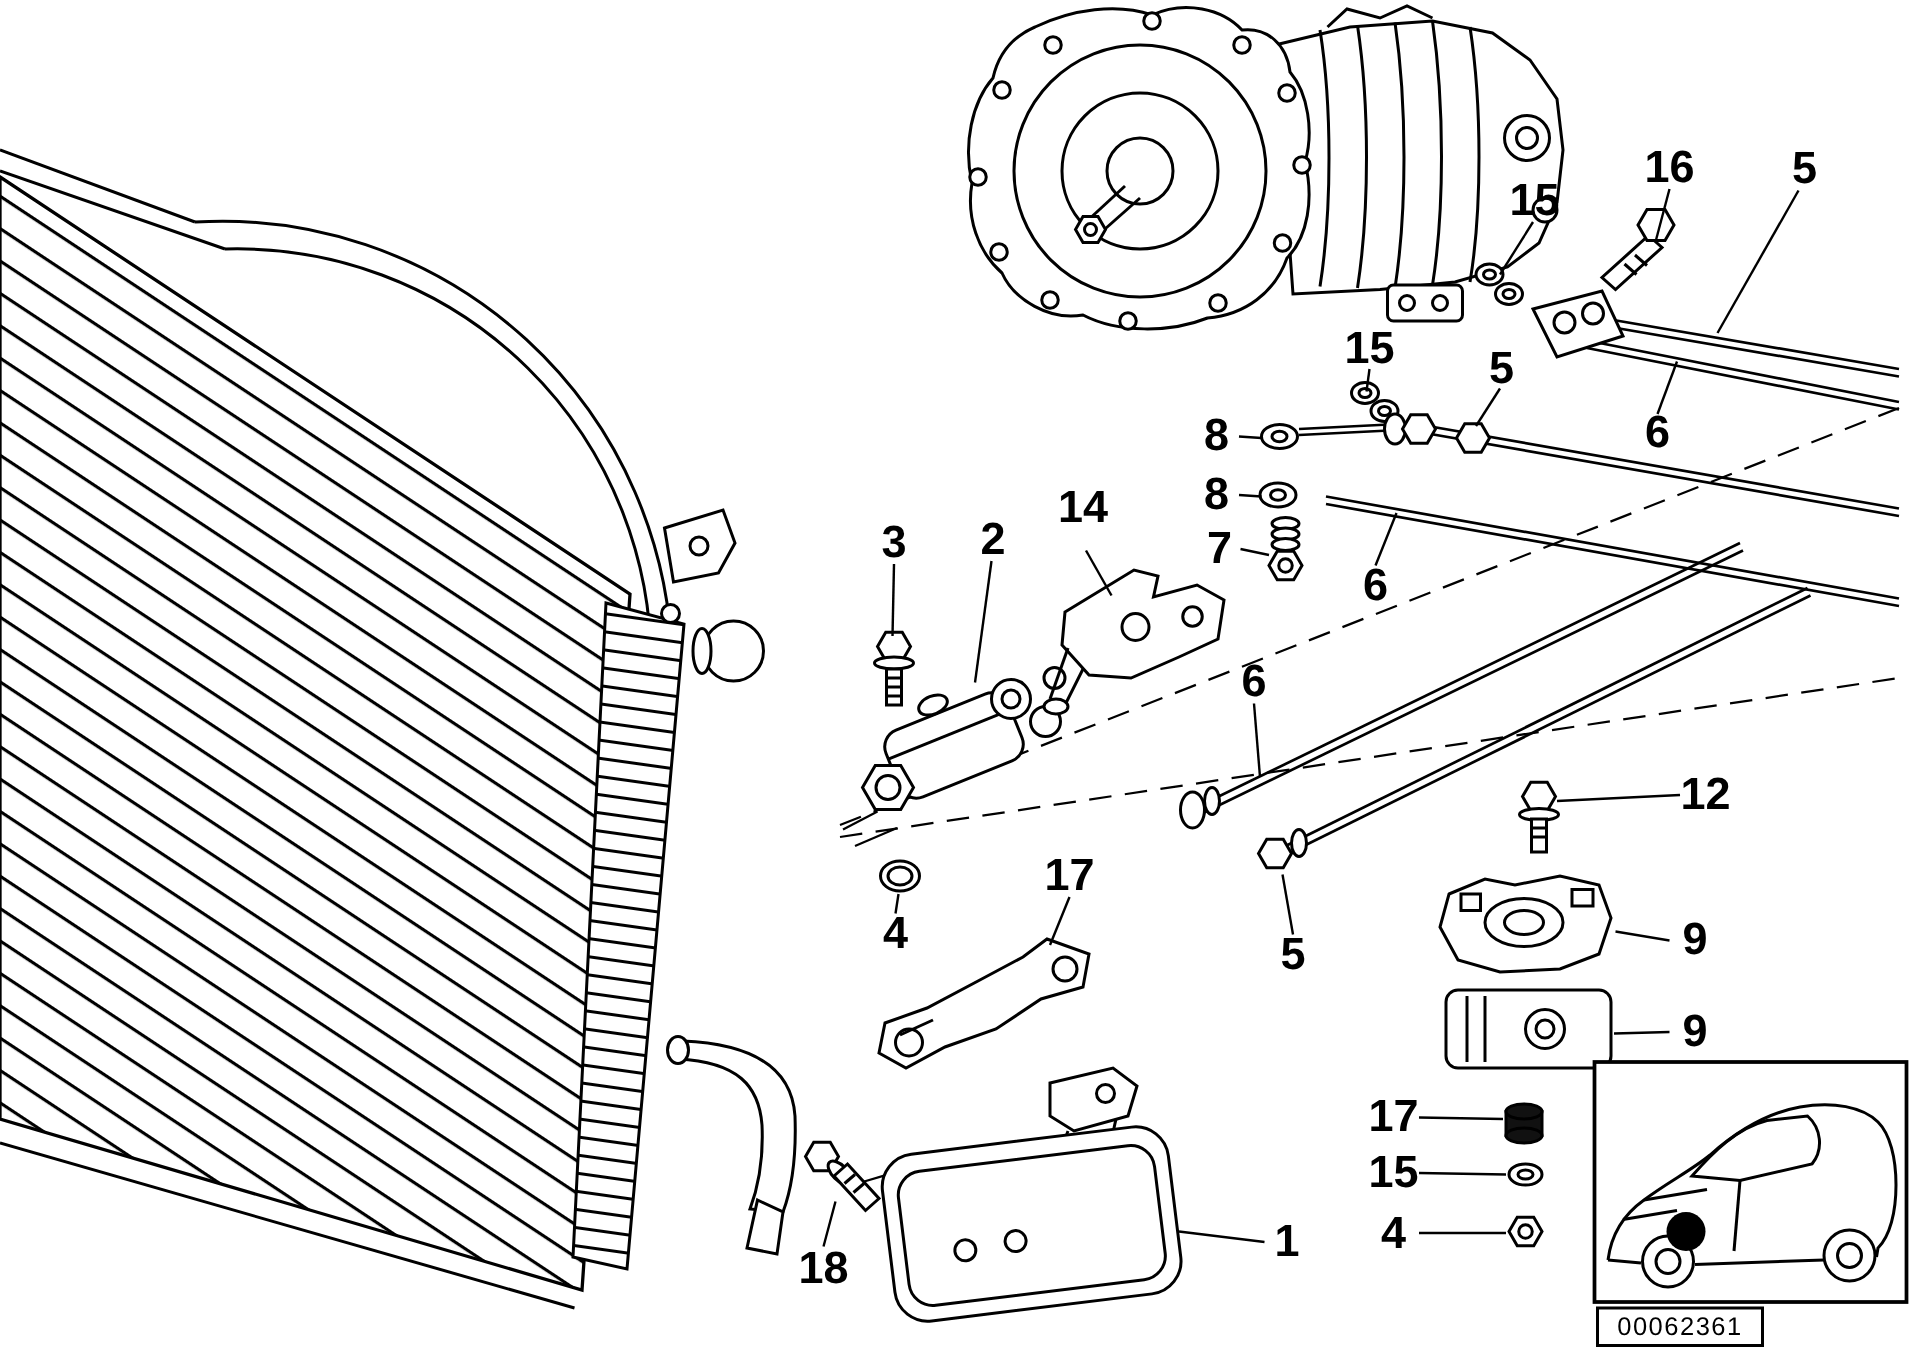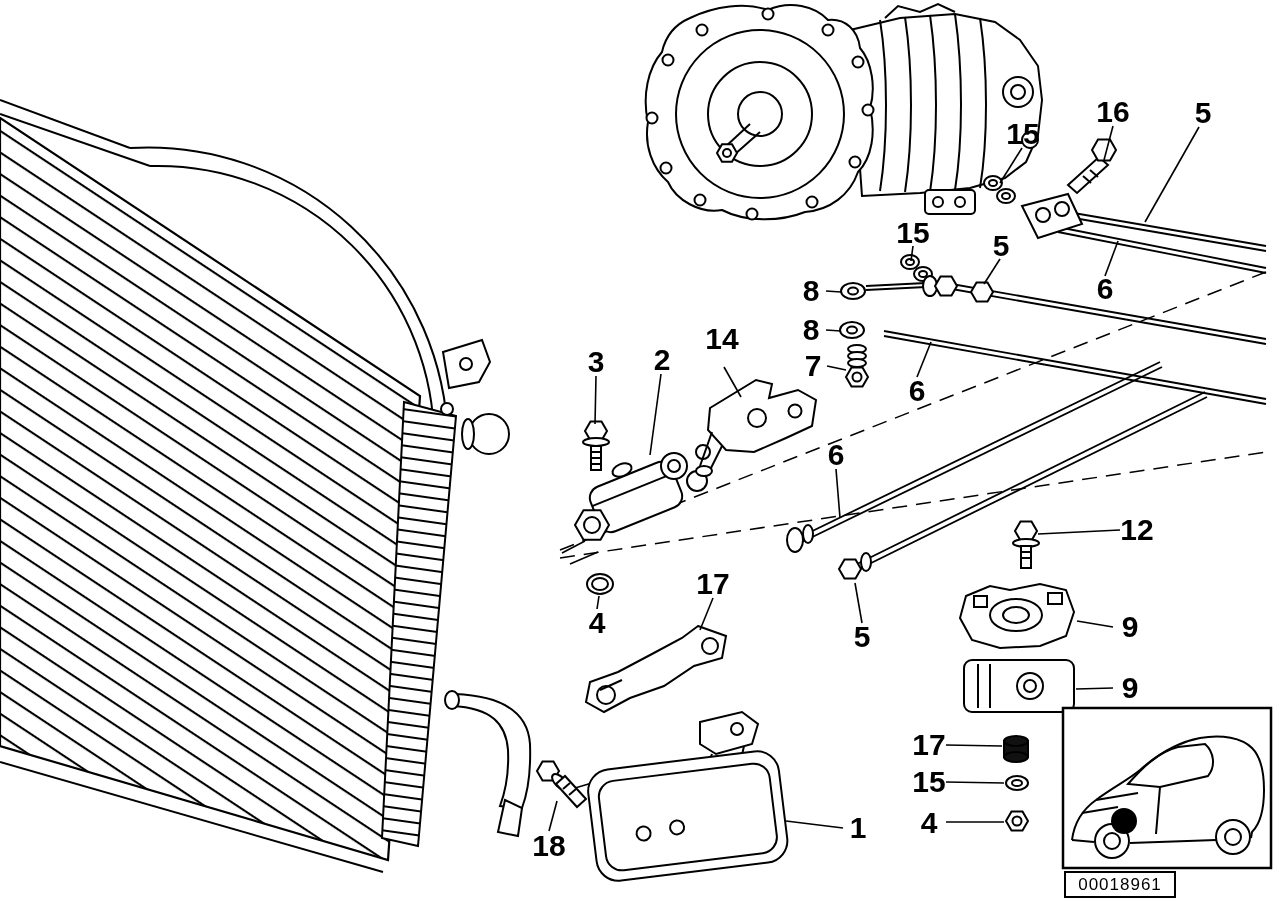--- a/index.html
+++ b/index.html
@@ -344,15 +344,15 @@
   <div class="callout" style="left:597px;  top:623px;">4</div>
   <div class="callout" style="left:1130px; top:627px;">9</div>
   <div class="callout" style="left:862px;  top:637px;">5</div>
   <div class="callout" style="left:1130px; top:688px;">9</div>
   <div class="callout" style="left:929px;  top:745px;">17</div>
   <div class="callout" style="left:929px;  top:782px;">15</div>
   <div class="callout" style="left:929px;  top:823px;">4</div>
   <div class="callout" style="left:858px;  top:828px;">1</div>
   <div class="callout" style="left:549px;  top:846px;">18</div>
 
-  <div class="part-number-box" style="left:1064px; top:871px; width:112px; height:27px;">00018961</div>
+  <div class="part-number-box" style="left:1064px; top:871px; width:112px; height:27px;">00062361</div>
 
 </div>
 
 </body></html>

